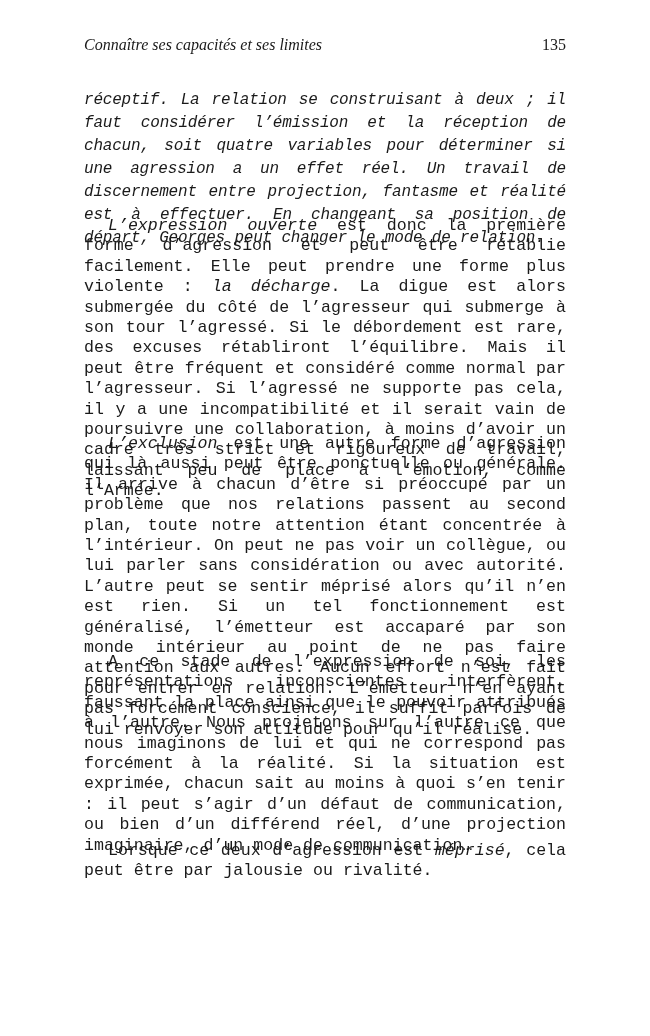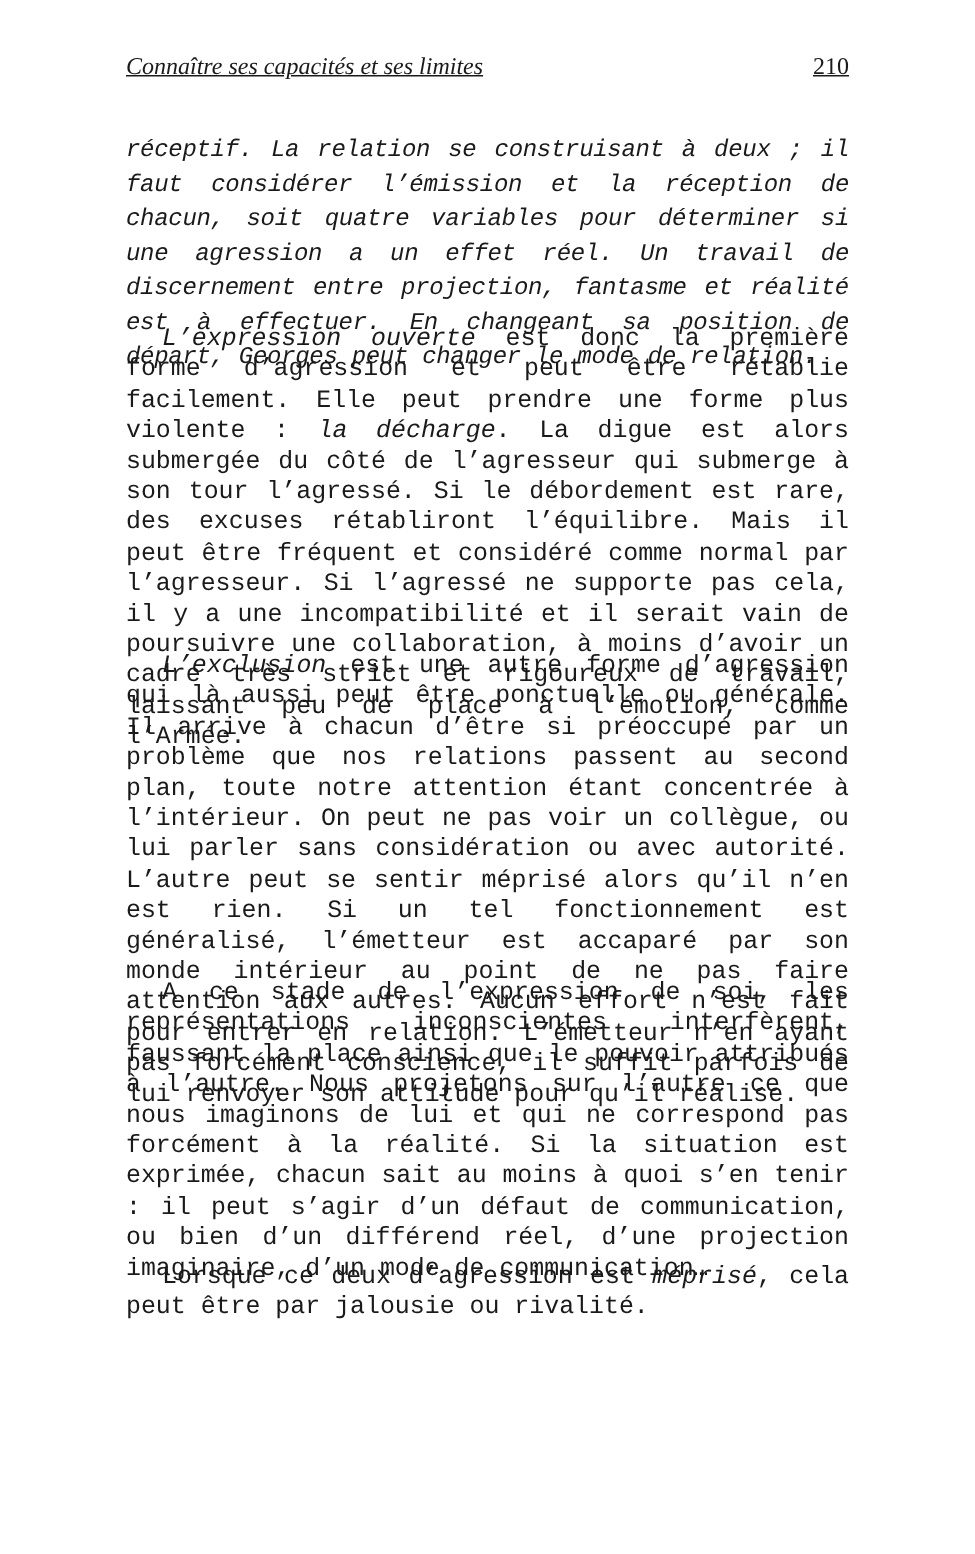--- a/index.html
+++ b/index.html
@@ -1,21 +1,21 @@
 <!DOCTYPE html>
 <html><head>
   <meta charset="utf-8">
   <style>
     html, body { margin: 0; padding: 0; background: #ffffff; }
     body { width: 650px; height: 1036px; position: relative; overflow: hidden; color: #1a1a1a; }
     .page { position: absolute; left: 84px; top: 0; width: 482px; }
     .running-head {
       position: absolute; top: 36px; left: 0; width: 482px;
       font-family: "Liberation Serif", serif; font-style: italic; font-size: 16px;
-      display: flex; justify-content: space-between; align-items: baseline; text-decoration: underline;
+      display: flex; justify-content: space-between; align-items: baseline;
     }
     .running-head .num { font-style: normal; }
     .body-text {
       position: absolute; left: 0; width: 482px;
       font-family: Liberation Mono, monospace; font-size: 16.6px; line-height: 20.4px;
       text-align: justify; margin: 0;
     }
     .p-italic {
       font-style: italic; font-size: 16px; line-height: 23px; letter-spacing: -0.2px;
     }
@@ -27,21 +27,21 @@
     #p5 { top: 841px; }
     em { font-style: italic; }
   </style>
 </head>
 <body>
 
 <div class="page">
 
   <div class="running-head">
     <span>Connaître ses capacités et ses limites</span>
-    <span class="num">210</span>
+    <span class="num">135</span>
   </div>
 
   <p id="p1" class="body-text p-italic">réceptif. La relation se construisant à deux ; il faut considérer l’émission et la réception de chacun, soit quatre variables pour déterminer si une agression a un effet réel. Un travail de discernement entre projection, fantasme et réalité est à effectuer. En changeant sa position de départ, Georges peut changer le mode de relation.</p>
 
   <p id="p2" class="body-text indent"><em>L’expression ouverte</em><span> est donc la première forme d’agression et peut être rétablie facilement. Elle peut prendre une forme plus violente : </span><em>la décharge</em><span>. La digue est alors submergée du côté de l’agresseur qui submerge à son tour l’agressé. Si le débordement est rare, des excuses rétabliront l’équilibre. Mais il peut être fréquent et considéré comme normal par l’agresseur. Si l’agressé ne supporte pas cela, il y a une incompatibilité et il serait vain de poursuivre une collaboration, à moins d’avoir un cadre très strict et rigoureux de travail, laissant peu de place à l’émotion, comme l’Armée.</span></p>
 
   <p id="p3" class="body-text indent"><em>L’exclusion</em><span> est une autre forme d’agression qui là aussi peut être ponctuelle ou générale. Il arrive à chacun d’être si préoccupé par un problème que nos relations passent au second plan, toute notre attention étant concentrée à l’intérieur. On peut ne pas voir un collègue, ou lui parler sans considération ou avec autorité. L’autre peut se sentir méprisé alors qu’il n’en est rien. Si un tel fonctionnement est généralisé, l’émetteur est accaparé par son monde intérieur au point de ne pas faire attention aux autres. Aucun effort n’est fait pour entrer en relation. L’émetteur n’en ayant pas forcément conscience, il suffit parfois de lui renvoyer son attitude pour qu’il réalise.</span></p>
 
   <p id="p4" class="body-text indent">A ce stade de l’expression de soi, les représentations inconscientes interfèrent, faussant la place ainsi que le pouvoir attribués à l’autre. Nous projetons sur l’autre ce que nous imaginons de lui et qui ne correspond pas forcément à la réalité. Si la situation est exprimée, chacun sait au moins à quoi s’en tenir : il peut s’agir d’un défaut de communication, ou bien d’un différend réel, d’une projection imaginaire, d’un mode de communication…</p>
 

